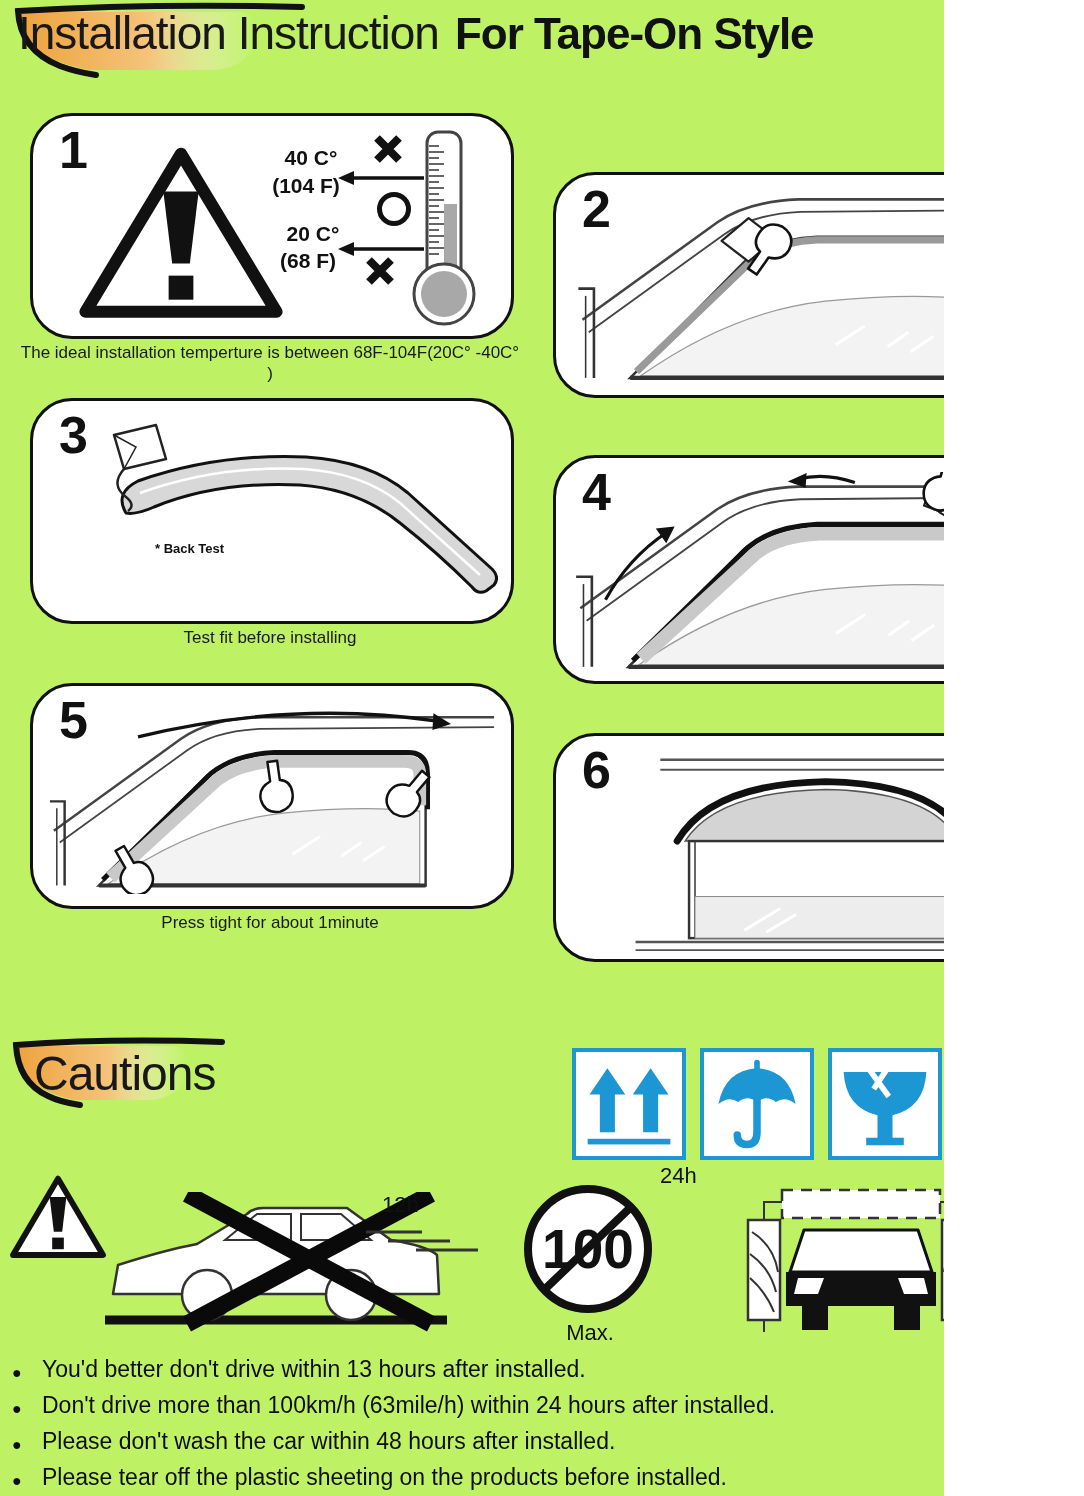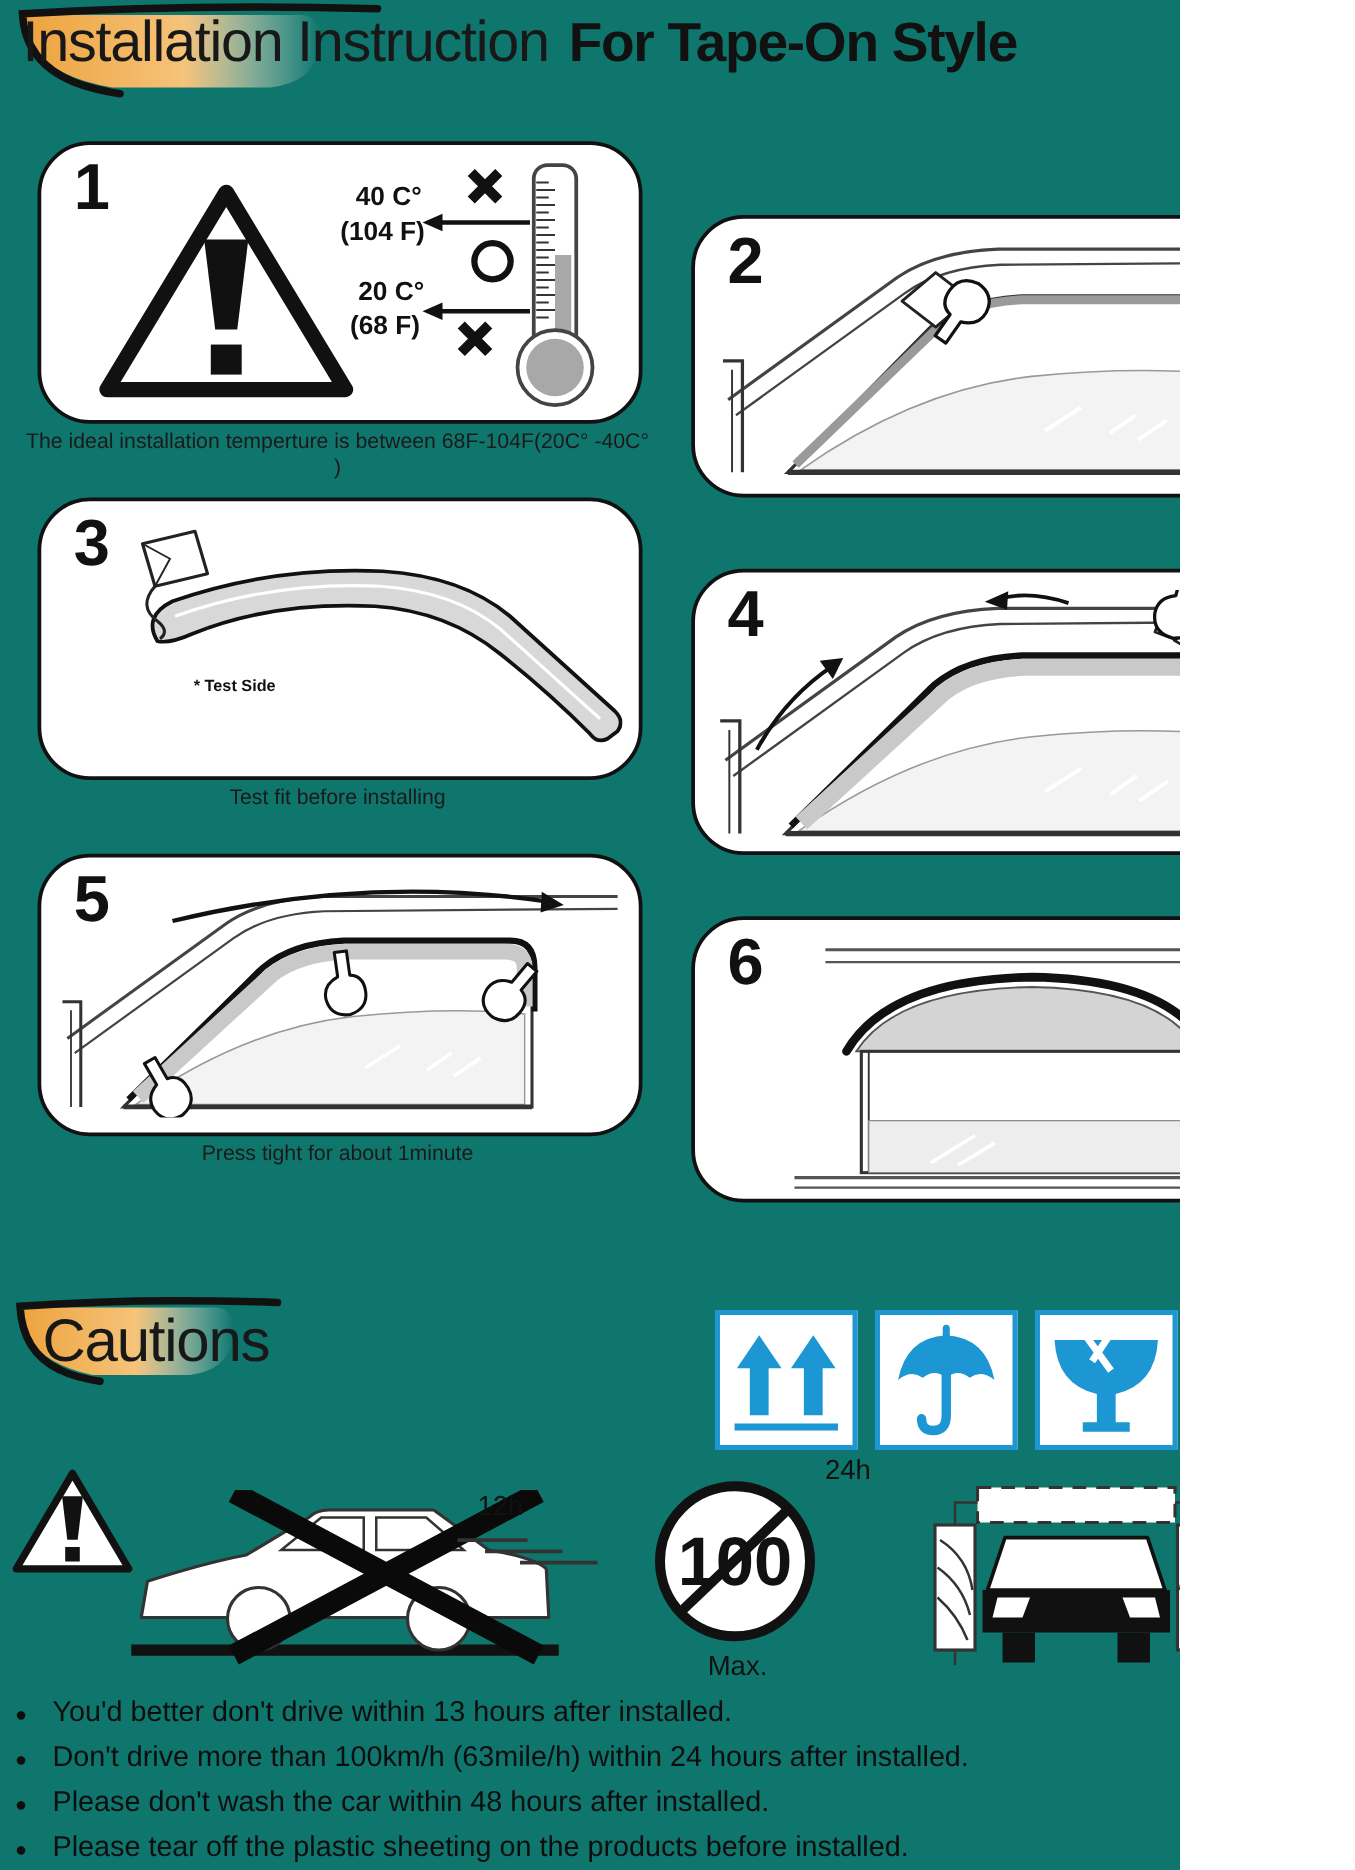--- a/index.html
+++ b/index.html
@@ -1,17 +1,17 @@
 <!DOCTYPE html>
 <html><head>
 <meta charset="utf-8">
 <style>
   html,body{margin:0;padding:0;background:#fff;}
   .canvas{
-    position:relative;width:944px;height:1496px;background:#0f766e;overflow:hidden;
+    position:relative;width:944px;height:1496px;background:#bef264;overflow:hidden;
     font-family:"Liberation Sans","DejaVu Sans",sans-serif;color:#111;
   }
   .abs{position:absolute;}
   .title-row{position:absolute;left:18px;top:6px;white-space:nowrap;}
   .title-reg{font-size:46px;font-weight:400;letter-spacing:-1px;color:#181818;}
   .title-bold{font-size:44px;font-weight:700;letter-spacing:-1px;color:#111;margin-left:16px;}
   .stepbox{position:absolute;border:3.5px solid #111;border-radius:42px;background:#fff;}
   .stepnum{position:absolute;left:26px;top:8px;font-size:52px;font-weight:700;line-height:1;color:#111;}
   .caption{position:absolute;font-size:17px;line-height:21px;text-align:center;color:#1a1a1a;}
   .tlabel{position:absolute;font-weight:700;font-size:21px;text-align:center;white-space:nowrap;}
@@ -116,21 +116,21 @@
 
   <div class="stepbox" style="left:30px;top:398px;width:478px;height:220px">
     <div class="stepnum">3</div>
     <svg class="abs" style="left:15px;top:16px" width="450" height="190" viewBox="0 0 450 190">
       <path d="M78,96 Q66,76 90,64 Q170,36 258,40 Q322,44 360,76 L444,152 Q452,160 446,168 L438,174 Q430,178 424,170 Q390,136 352,106 Q310,72 252,68 Q170,64 106,90 Q88,98 78,96 Z" fill="#d8d8d8" stroke="#111" stroke-width="3" stroke-linejoin="round"></path>
       <path d="M92,76 Q170,48 256,52 Q315,56 352,86 L432,158" stroke="#fff" stroke-width="2.5" fill="none"></path>
       <path d="M66,18 L108,8 L118,42 L76,52 Z" fill="#fff" stroke="#222" stroke-width="2.5" stroke-linejoin="round"></path>
       <path d="M66,18 L88,30 L76,52" fill="none" stroke="#222" stroke-width="1.5"></path>
       <path d="M76,52 Q62,68 78,80 Q88,88 80,94" fill="none" stroke="#222" stroke-width="2.5"></path>
     </svg>
-    <span class="backside" style="left:122px;top:140px">* Test Side</span>
+    <span class="backside" style="left:122px;top:140px">* Back Test</span>
   </div>
   <div class="caption" style="left:20px;top:627px;width:500px">Test fit before installing</div>
 
   <div class="stepbox" style="left:553px;top:455px;width:512px;height:223px">
     <div class="stepnum">4</div>
     <svg class="abs" style="left:18px;top:14px" width="482" height="198" viewBox="0 0 460 189">
       <g transform="translate(0,4)">
         <use href="#window-g"></use>
         <use href="#visor-on-window-g"></use>
       </g>

